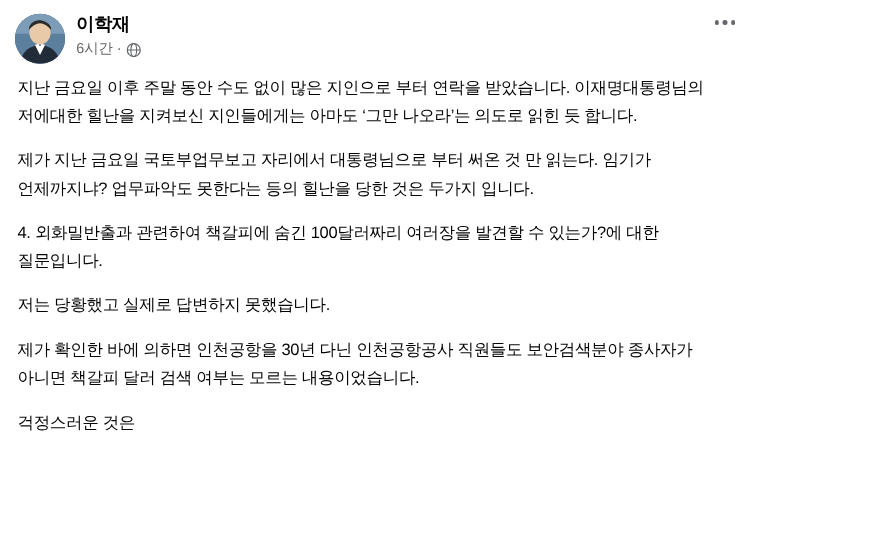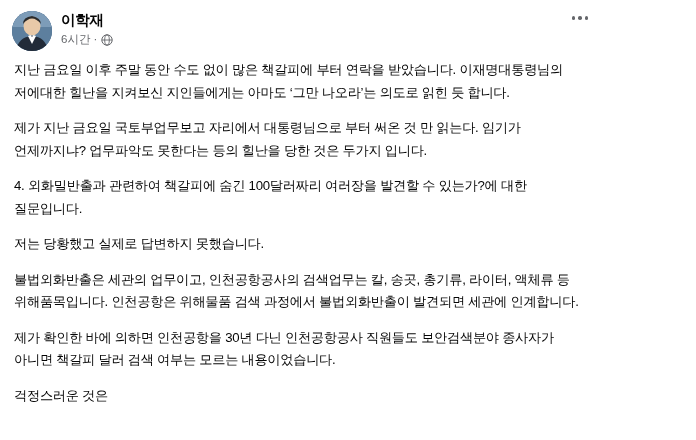--- a/index.html
+++ b/index.html
@@ -133,23 +133,22 @@
       </div>
     </div>
     <div class="menu-dots">
       <span></span>
       <span></span>
       <span></span>
     </div>
   </div>
 
   <div class="post-body">
-    <p class="para">지난 금요일 이후 주말 동안 수도 없이 많은 책갈피에 부터 연락을 받았습니다. 이재명대통령님의 저에대한 힐난을 지켜보신 지인들에게는 아마도 ‘그만 나오라’는 의도로 읽힌 듯 합니다.</p>
+    <p class="para">지난 금요일 이후 주말 동안 수도 없이 많은 지인으로 부터 연락을 받았습니다. 이재명대통령님의 저에대한 힐난을 지켜보신 지인들에게는 아마도 ‘그만 나오라’는 의도로 읽힌 듯 합니다.</p>
     <p class="para">제가 지난 금요일 국토부업무보고 자리에서 대통령님으로 부터 써온 것 만 읽는다. 임기가 언제까지냐? 업무파악도 못한다는 등의 힐난을 당한 것은 두가지 입니다.</p>
     <p class="para">4. 외화밀반출과 관련하여 책갈피에 숨긴 100달러짜리 여러장을 발견할 수 있는가?에 대한 질문입니다.</p>
     <p class="para">저는 당황했고 실제로 답변하지 못했습니다.</p>
-    <p class="para">불법외화반출은 세관의 업무이고, 인천공항공사의 검색업무는 칼, 송곳, 총기류, 라이터, 액체류 등 위해품목입니다. 인천공항은 위해물품 검색 과정에서 불법외화반출이 발견되면 세관에 인계합니다.</p>
     <p class="para">제가 확인한 바에 의하면 인천공항을 30년 다닌 인천공항공사 직원들도 보안검색분야 종사자가 아니면 책갈피 달러 검색 여부는 모르는 내용이었습니다.</p>
     <p class="para">걱정스러운 것은</p>
 
   </div>
 
 </div>
 
 </body></html>

